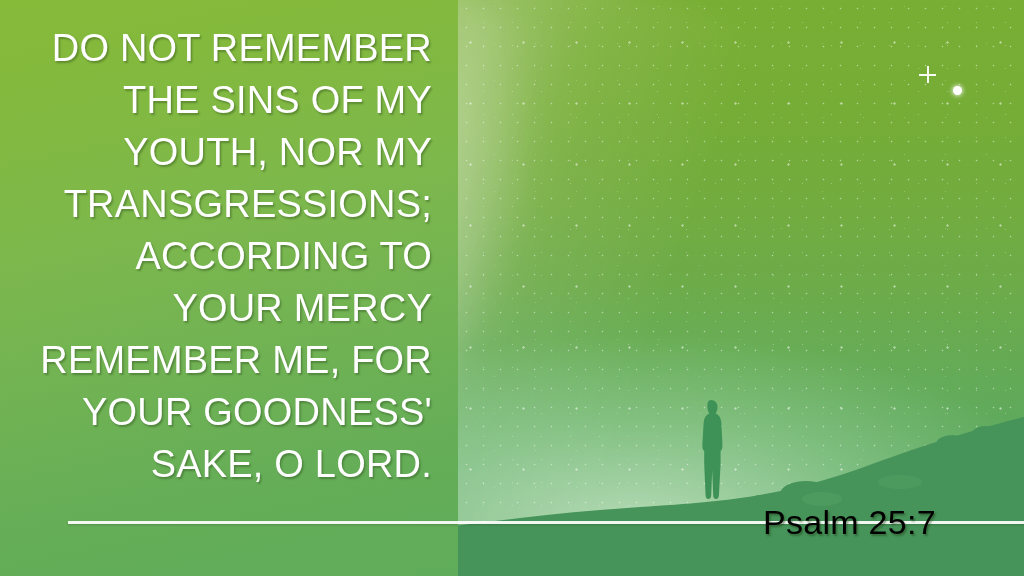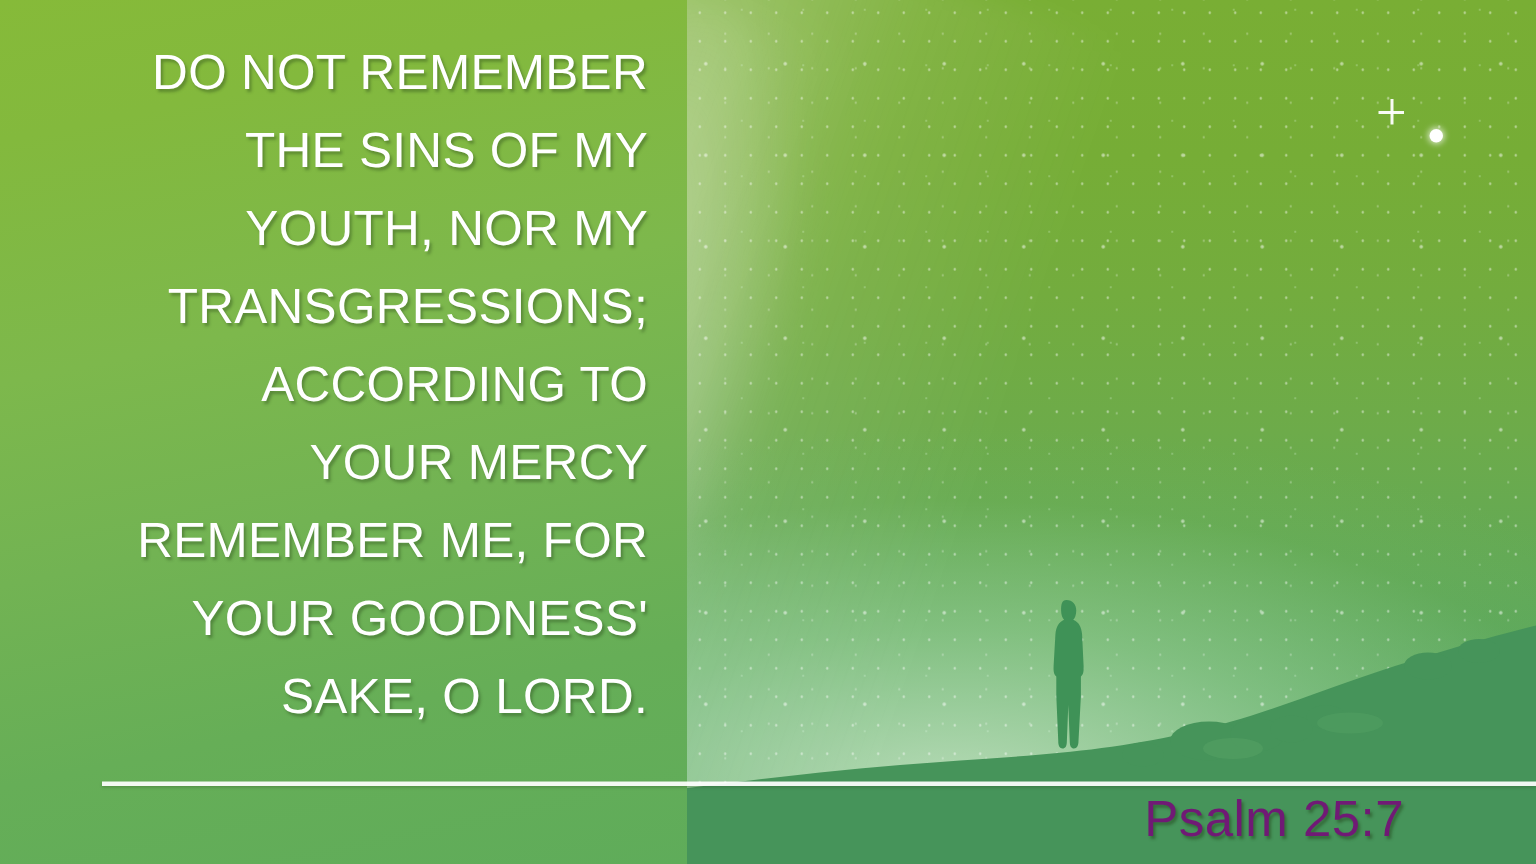--- a/index.html
+++ b/index.html
@@ -157,42 +157,42 @@
         #66ae57 78%,
         #5fac5a 100%);
   }
   .quote {
     position: absolute;
     left: 0;
     top: 22px;
     width: 432px;
     text-align: right;
     color: #ffffff;
-    font-size: 33px;
+    font-size: 38px;
     line-height: 52px;
     letter-spacing: .2px;
     text-shadow: 1.5px 2px 2px rgba(40,70,25,0.40);
     white-space: pre-line;
   }
 
   
   .rule {
     position: absolute;
     left: 68px;
     right: 0;
     top: 521px;
     height: 3px;
     background: rgba(255,255,255,0.92);
     box-shadow: 0 1px 2px rgba(30,60,20,0.25);
   }
   .reference {
     position: absolute;
     right: 88px;
-    top: 524px;
-    color: #701a75;
+    top: 500px;
+    color: #000000;
     font-size: 34px;
     line-height: 44px;
     letter-spacing: .3px;
     text-shadow: 1.5px 2px 2px rgba(30,60,20,0.45);
   }
 </style>
 </head>
 <body>
 
 <div id="slide">

